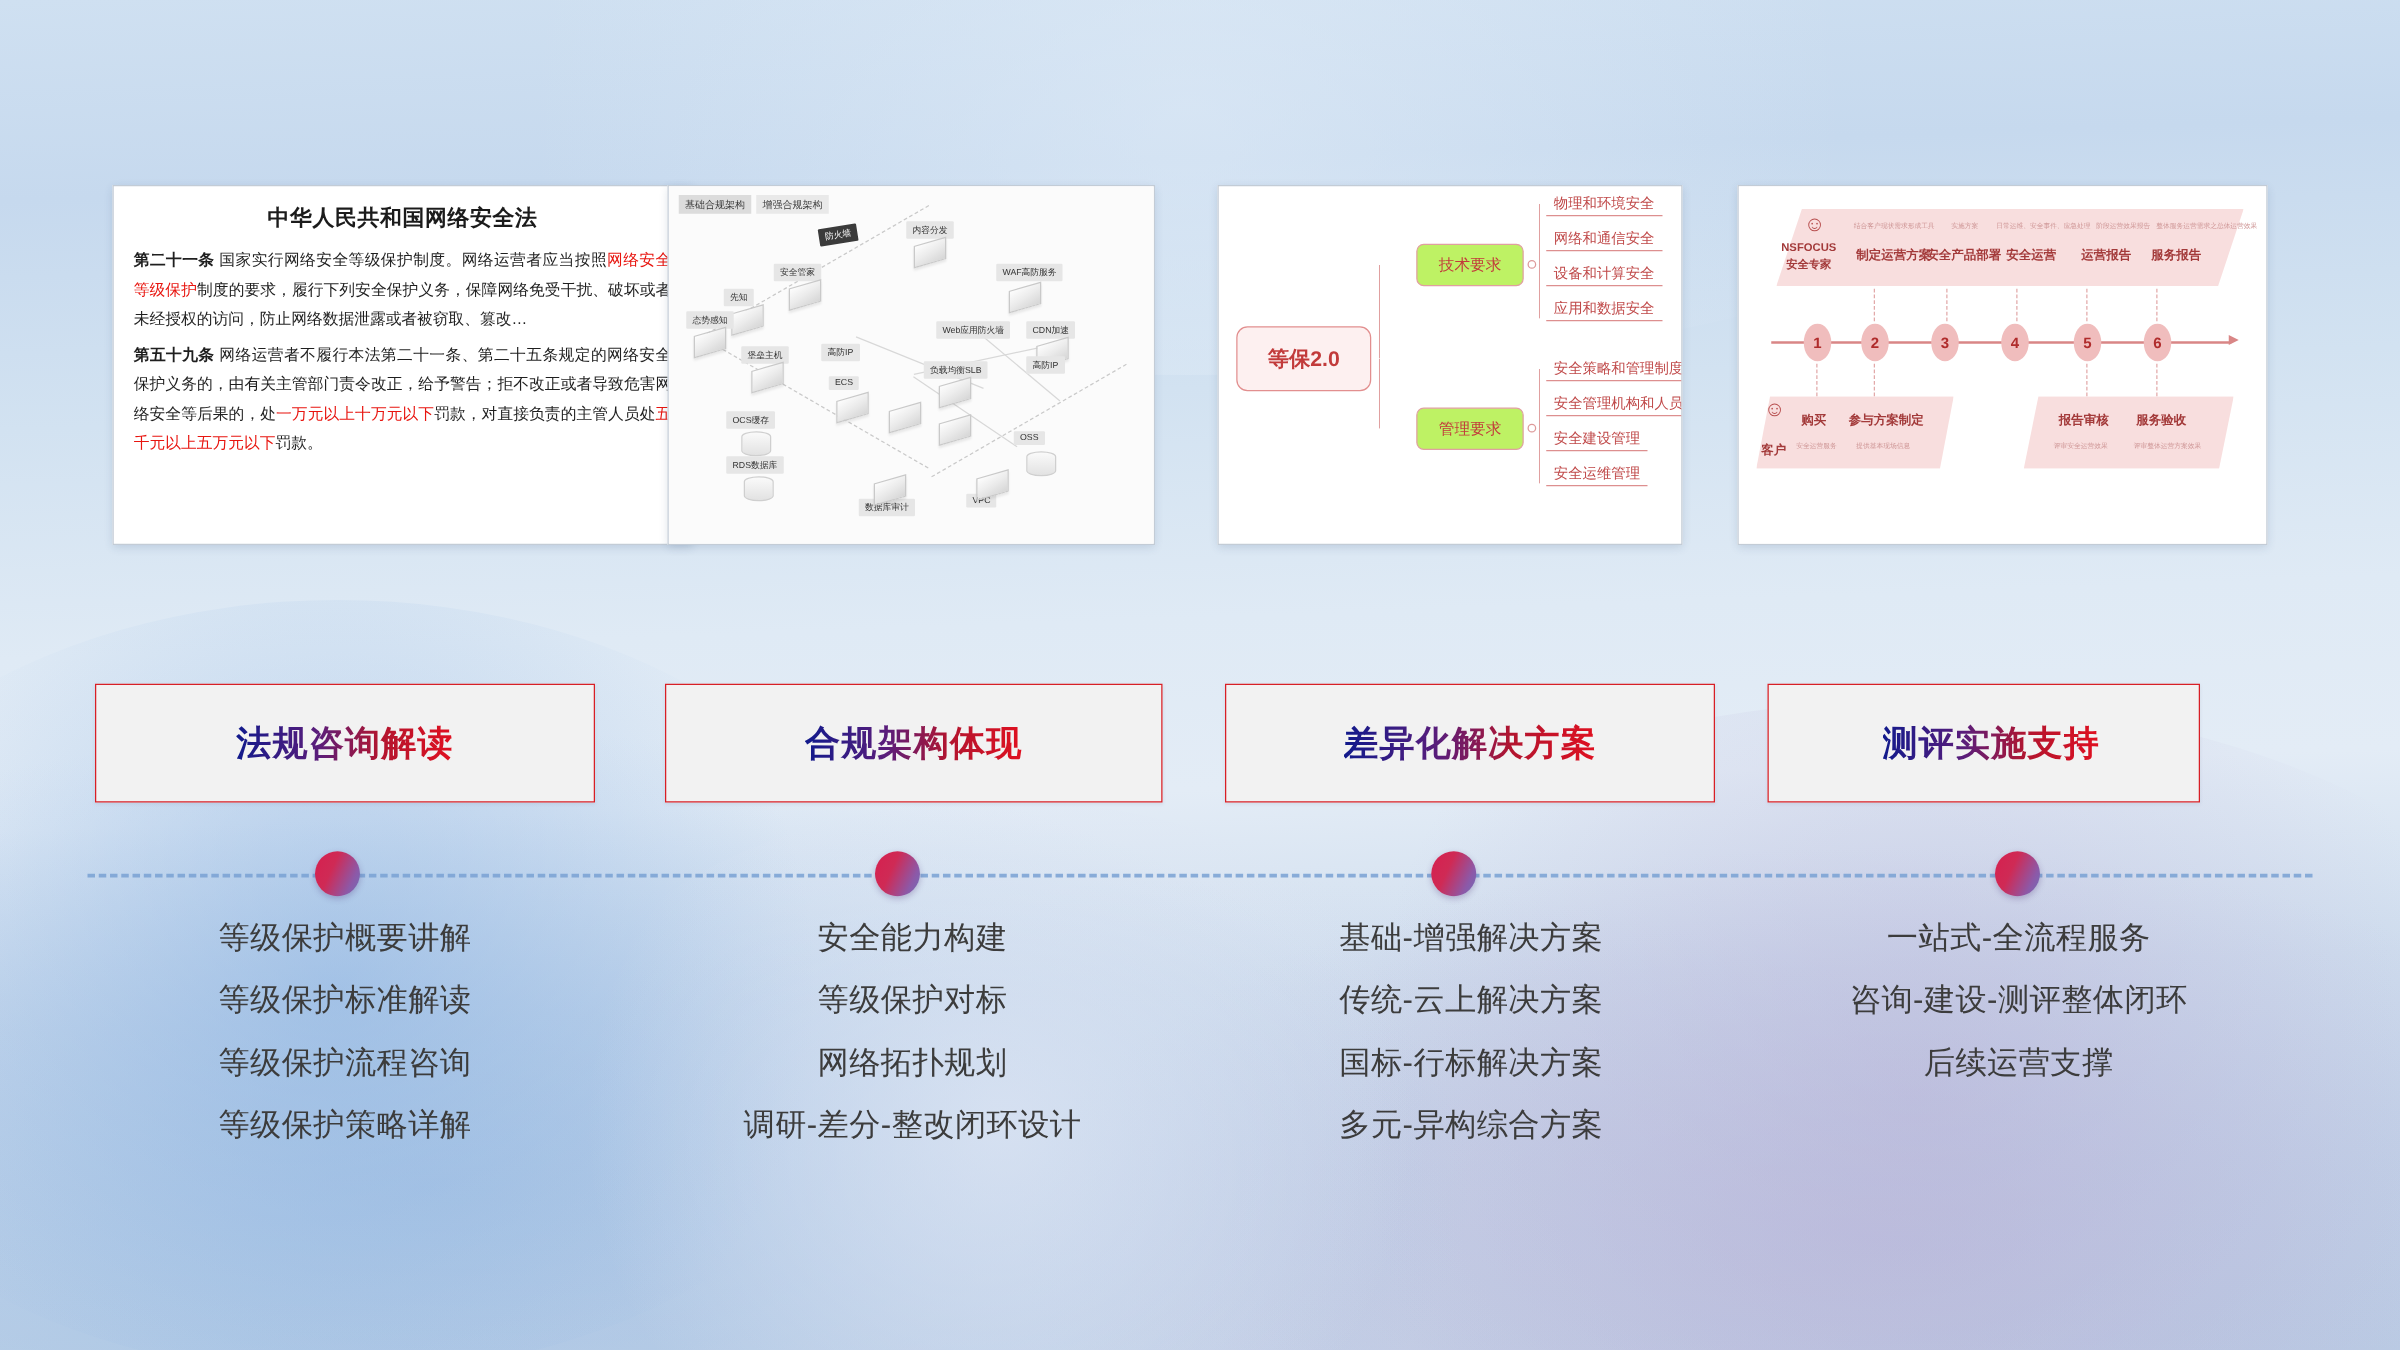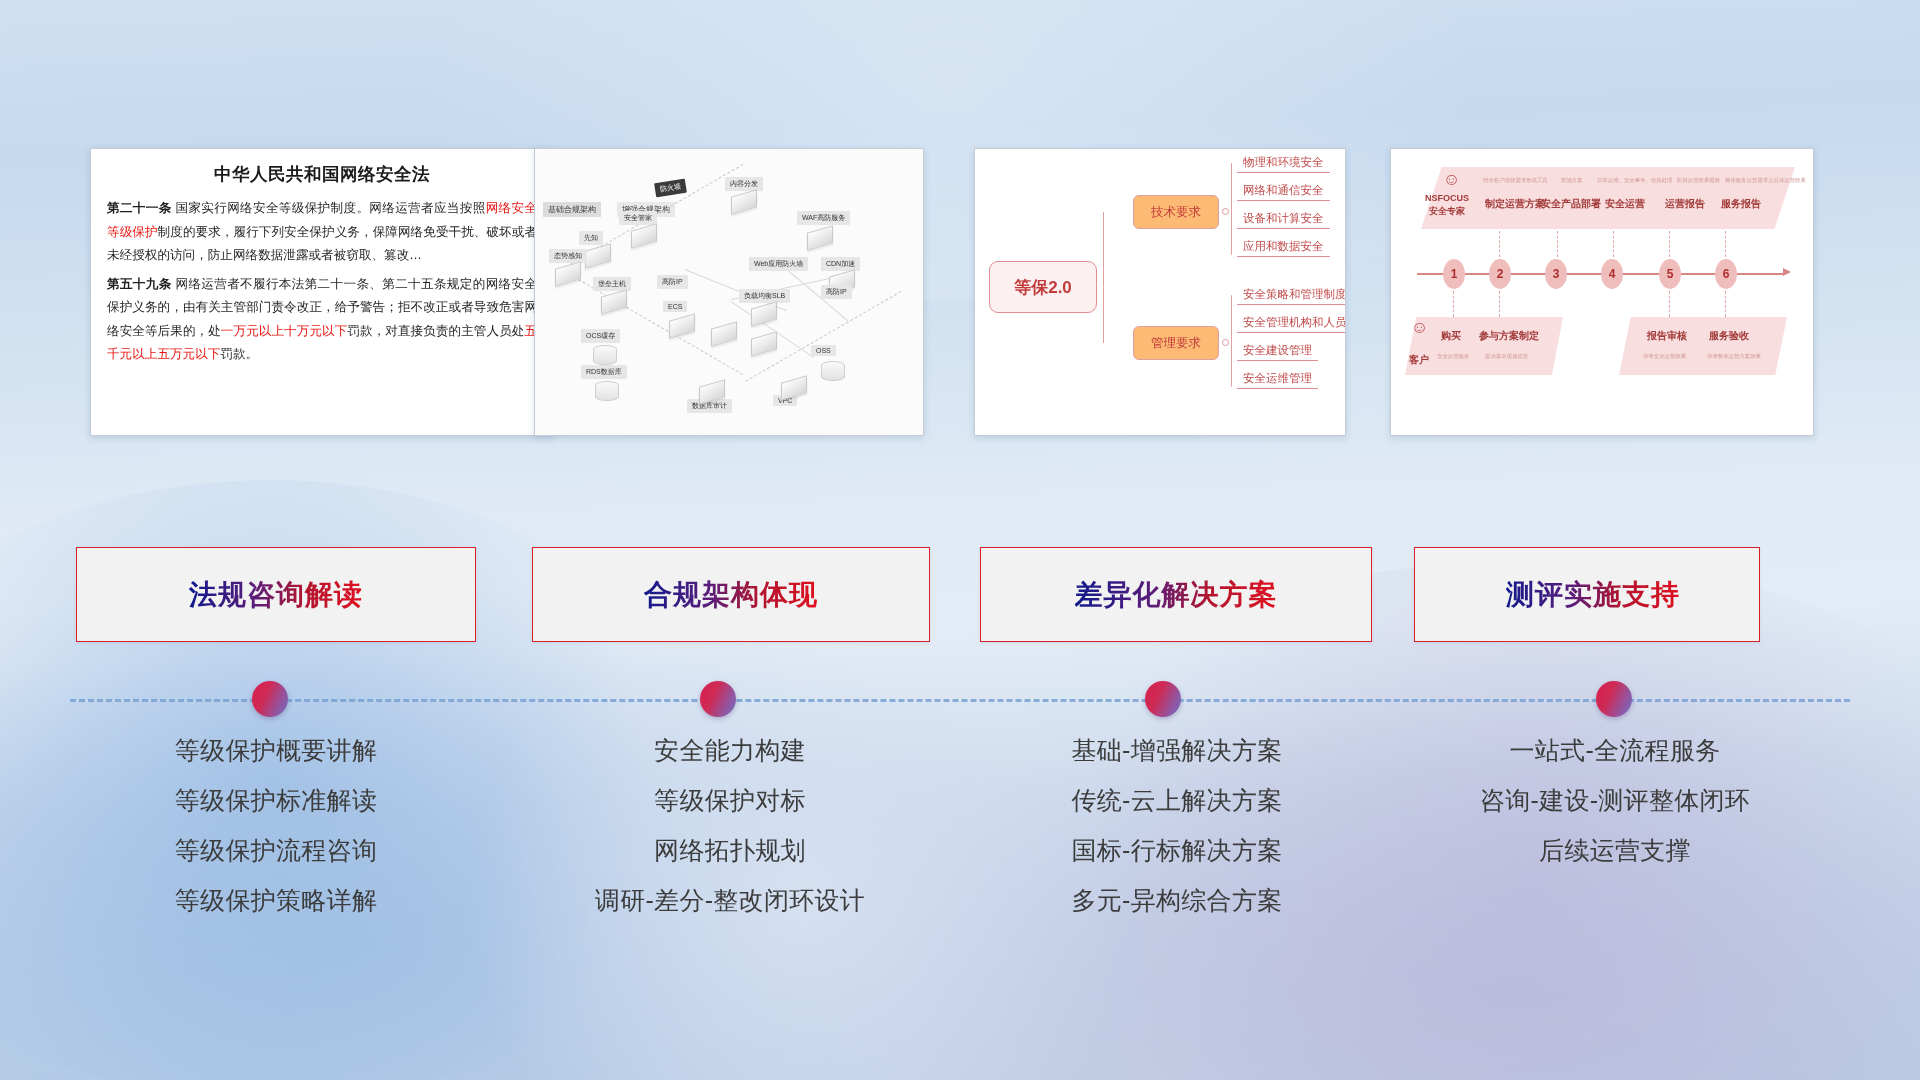--- a/index.html
+++ b/index.html
@@ -45,21 +45,21 @@
     text-align: center; font-size: 17.5px; font-weight: 700; color: #1b1b1b;
     letter-spacing: .5px; margin-bottom: 11px;
   }
   .law-p { font-size: 12.6px; line-height: 1.87; color: #1f1f1f; text-align: justify; }
   .law-p + .law-p { margin-top: 5px; }
   .law-art { font-weight: 700; }
   .law-hl { color: #e8150f; font-family: Liberation Serif, serif; }
 
   
   .arch { position: relative; width: 100%; height: 100%; background: #fbfbfb; }
-  .arch-tabs { position: absolute; left: 8px; top: 7px; display: flex; gap: 16px; margin-top: 46px; }
+  .arch-tabs { position: absolute; left: 8px; top: 7px; display: flex; gap: 4px; }
   .arch-tab { font-size: 8px; color: #3a3a3a; background: #e9e9e9; padding: 2px 5px; white-space: nowrap; }
   .arch-tab.sel { background: #dcdcdc; }
   .node {
     position: absolute; font-size: 7px; color: #333; background: #e6e6e6;
     padding: 2px 5px; white-space: nowrap; text-align: center; border-radius: 1px;
   }
   .node.dark { background: #3b3b3b; color: #fff; }
   .cube {
     position: absolute; width: 26px; height: 18px;
     background: linear-gradient(160deg,#fdfdfd 0%,#ececec 48%,#d6d6d6 100%);
@@ -77,21 +77,21 @@
   
   .mind { position: relative; width: 100%; height: 100%; }
   .mind-root {
     position: absolute; left: 14px; top: 112px; width: 108px; height: 52px;
     border: 1.6px solid #e28f8f; border-radius: 9px;
     background: #fdf0f0; color: #c23b3b; font-size: 17px; font-weight: 700;
     display: flex; align-items: center; justify-content: center;
   }
   .mind-mid {
     position: absolute; width: 86px; height: 34px;
-    border: 1.4px solid #e0a0a0; border-radius: 6px; background: #fdba74;
+    border: 1.4px solid #e0a0a0; border-radius: 6px; background: #bef264;
     color: #c23b3b; font-size: 12.5px; display: flex; align-items: center; justify-content: center;
   }
   .mind-mid.m1 { left: 158px; top: 46px; }
   .mind-mid.m2 { left: 158px; top: 177px; }
   .mind-leaf {
     position: absolute; color: #c04a4a; font-size: 11.5px;
     border-bottom: 1.5px solid #dd8f8f; padding: 0 6px 2px 6px; white-space: nowrap; text-align: right;
   }
   .mcon { position: absolute; border-left: 1.4px solid #e0a0a0; border-radius: 0; }
   .mdot {

